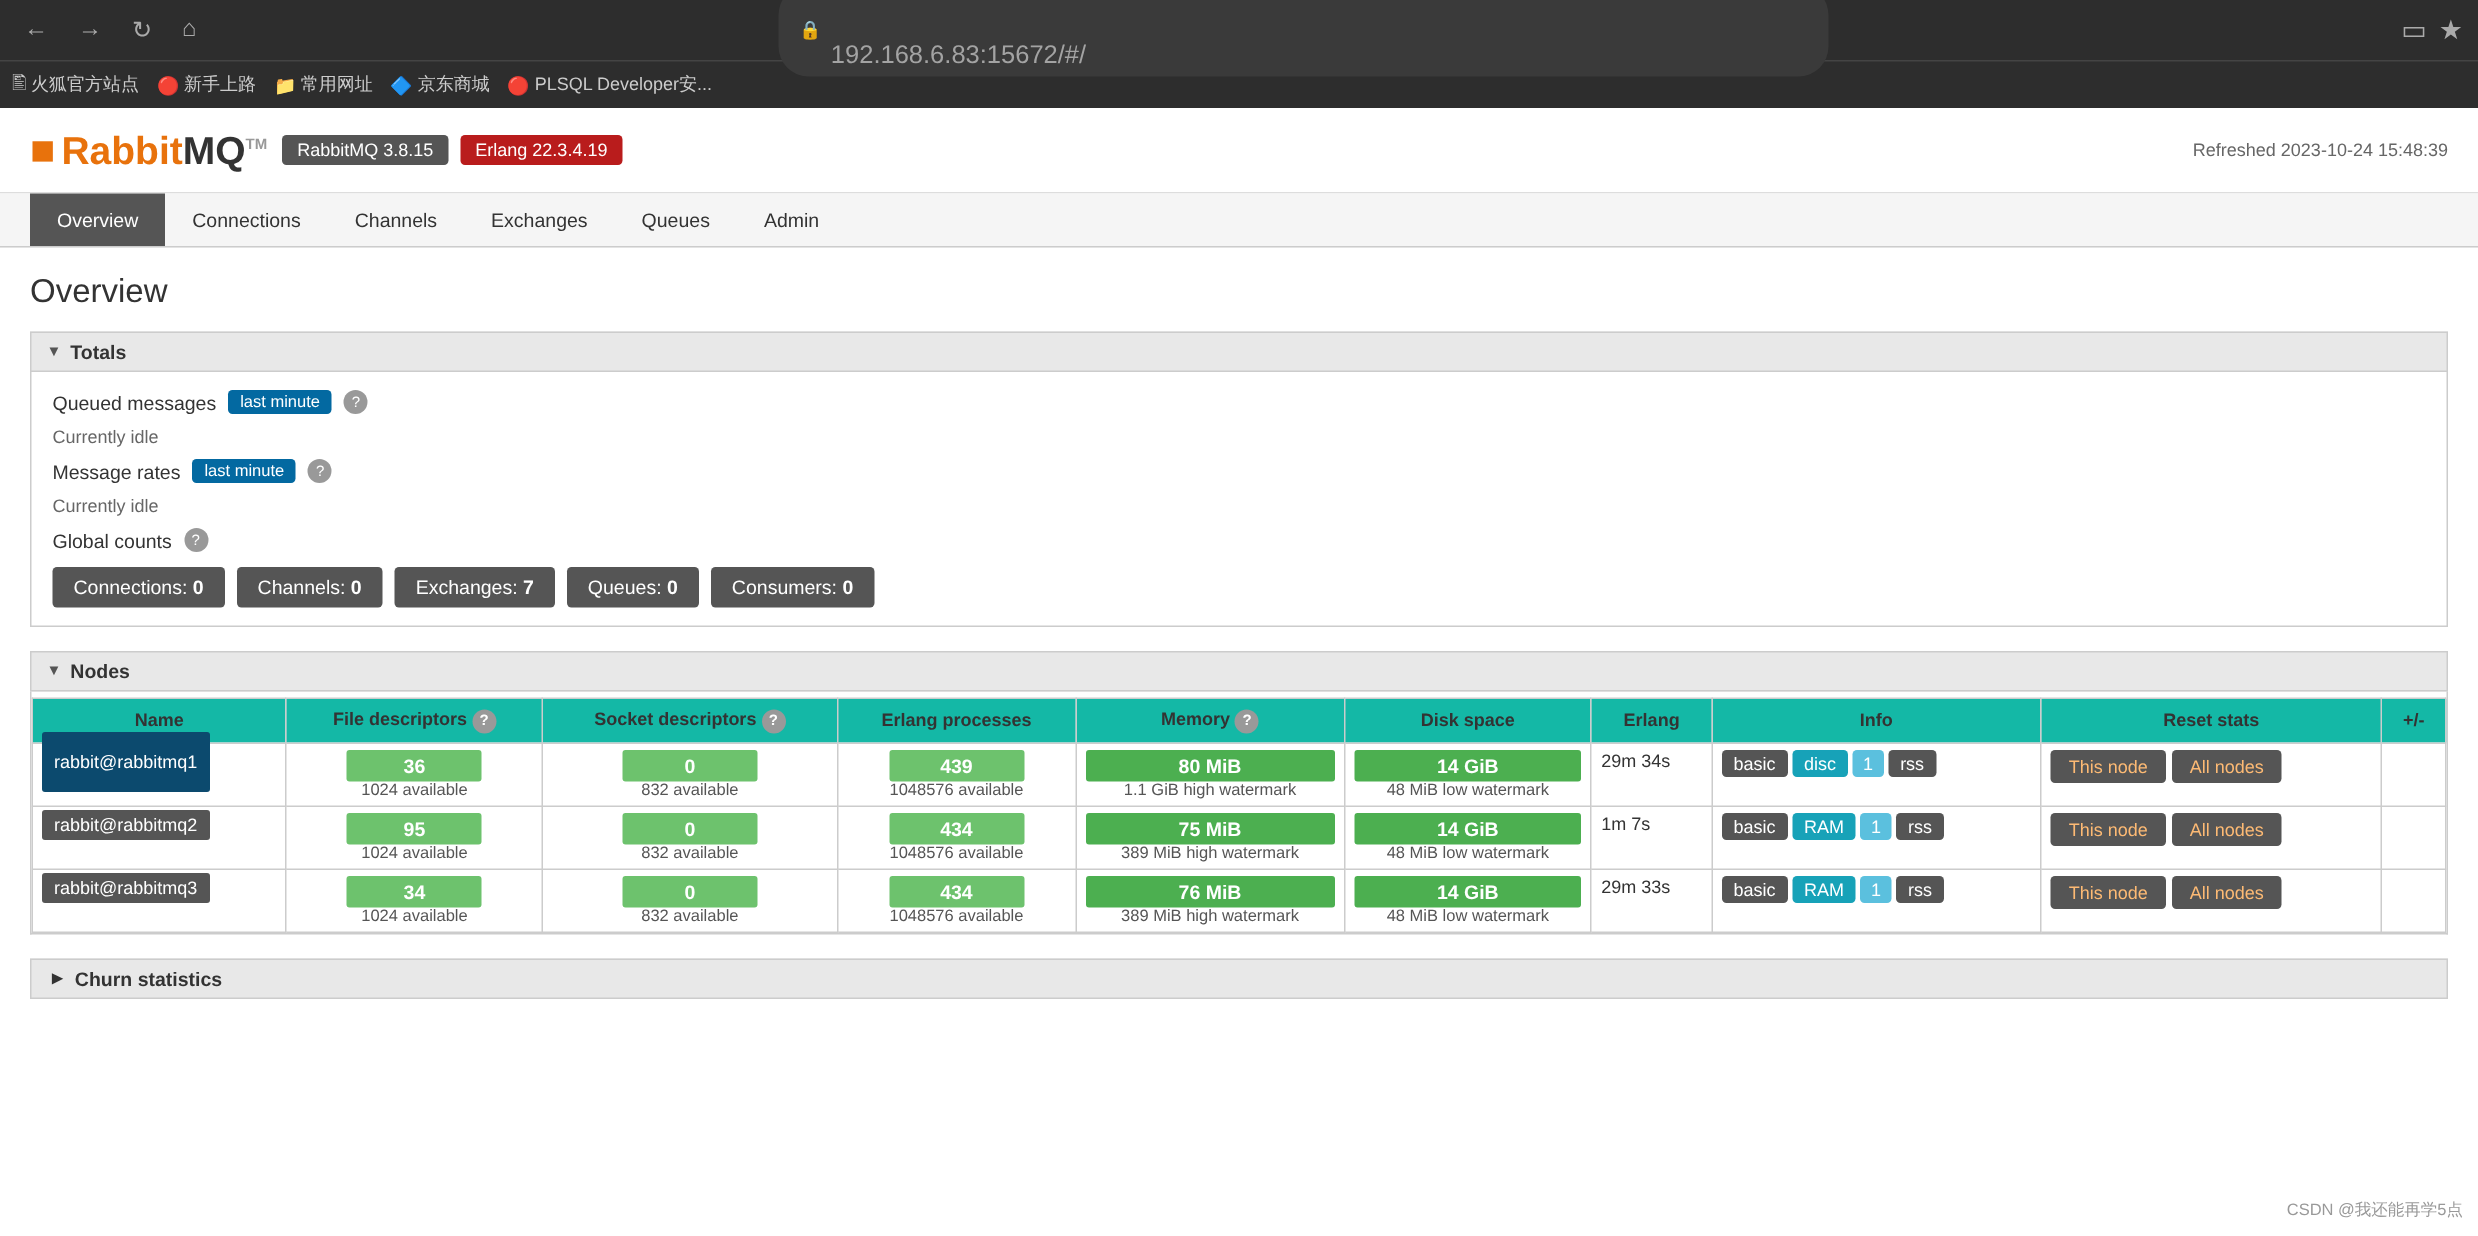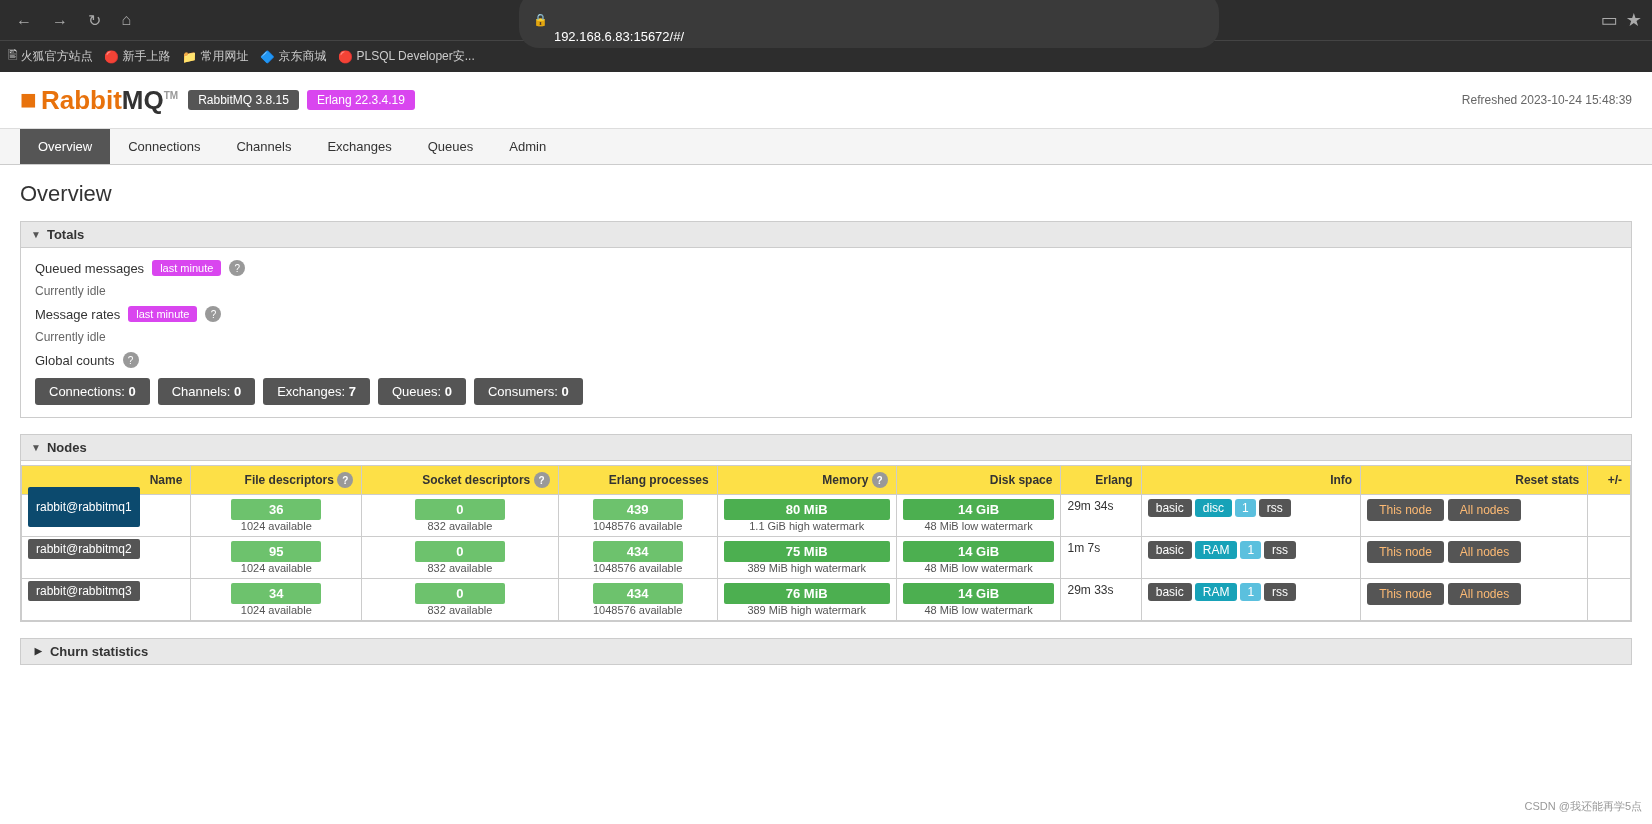--- a/index.html
+++ b/index.html
@@ -3,33 +3,33 @@
   <meta charset="utf-8">
   <style>
     * { box-sizing: border-box; margin: 0; padding: 0; }
     body { font-family: Arial, sans-serif; font-size: 13px; background: #fff; color: #333; }
 
     
     .browser-chrome { background: #1a1a2e; padding: 0; }
     .browser-toolbar { background: #2d2d2d; display: flex; align-items: center; padding: 6px 10px; gap: 8px; height: 40px; }
     .browser-nav-btn { background: none; border: none; color: #aaa; font-size: 16px; cursor: pointer; padding: 2px 6px; }
     .browser-address-bar { flex: 1; background: #3a3a3a; border: none; border-radius: 20px; padding: 4px 14px; color: #fff; font-size: 13px; display: flex; align-items: center; gap: 6px; max-width: 700px; margin: 0 auto; }
-    .browser-address-text { color: #ffffff; font-size: 13px; flex: 1; margin-top: 33px; }
+    .browser-address-text { color: #a3a3a3; font-size: 17px; flex: 1; margin-top: 33px; }
     .browser-bookmarks { background: #2d2d2d; display: flex; align-items: center; padding: 4px 8px; gap: 12px; height: 32px; border-top: 1px solid #444; }
     .bookmark-item { color: #ccc; font-size: 12px; cursor: pointer; white-space: nowrap; display: flex; align-items: center; gap: 3px; }
 
     
     .page-content { background: #fff; min-height: 700px; }
 
     
     .page-header { display: flex; align-items: center; justify-content: space-between; padding: 12px 20px; border-bottom: 1px solid #ddd; }
     .logo-area { display: flex; align-items: center; gap: 10px; }
     .version-badges { display: flex; gap: 8px; }
     .version-badge { background: #555; color: #fff; padding: 3px 10px; border-radius: 3px; font-size: 12px; }
-    .version-badge.erlang { background: #d946ef; }
+    .version-badge.erlang { background: #b91c1c; }
     .refresh-info { color: #666; font-size: 12px; }
 
     
     .nav-tabs { display: flex; background: #f5f5f5; border-bottom: 1px solid #ccc; padding: 0 20px; }
     .nav-tab { padding: 10px 18px; cursor: pointer; font-size: 13px; color: #333; border: none; background: none; }
     .nav-tab.active { background: #555; color: #fff; }
 
     
     .main-content { padding: 16px 20px; }
     .page-title { font-size: 22px; font-weight: normal; margin-bottom: 14px; color: #333; }
@@ -37,32 +37,32 @@
     
     .section { margin-bottom: 16px; }
     .section-header { display: flex; align-items: center; gap: 6px; background: #e8e8e8; padding: 5px 10px; border: 1px solid #ccc; cursor: pointer; }
     .section-header .triangle { font-size: 10px; color: #555; }
     .section-title { font-size: 13px; font-weight: bold; color: #333; }
     .section-body { border: 1px solid #ccc; border-top: none; padding: 12px 14px; }
 
     
     .totals-row { display: flex; align-items: center; gap: 8px; margin-bottom: 8px; }
     .totals-label { color: #333; font-size: 13px; }
-    .badge-gray { background: #d946ef; color: #fff; padding: 2px 8px; border-radius: 3px; font-size: 11px; cursor: pointer; }
+    .badge-gray { background: #0369a1; color: #fff; padding: 2px 8px; border-radius: 3px; font-size: 11px; cursor: pointer; }
     .help-icon { background: #999; color: #fff; border-radius: 50%; width: 16px; height: 16px; display: inline-flex; align-items: center; justify-content: center; font-size: 10px; cursor: pointer; }
     .idle-text { color: #666; font-size: 12px; margin-bottom: 8px; }
 
     
     .global-counts { display: flex; gap: 8px; margin-top: 10px; flex-wrap: wrap; }
     .count-badge { background: #555; color: #fff; padding: 6px 14px; border-radius: 3px; font-size: 13px; cursor: pointer; }
     .count-badge .count-num { font-weight: bold; }
 
     
     .nodes-table { width: 100%; border-collapse: collapse; margin-top: 4px; }
-    .nodes-table th { background: #fde047; border: 1px solid #ccc; padding: 6px 8px; text-align: right; font-size: 12px; font-weight: bold; color: #333; white-space: nowrap; }
+    .nodes-table th { background: #14b8a6; border: 1px solid #ccc; padding: 6px 8px; text-align: center; font-size: 12px; font-weight: bold; color: #333; white-space: nowrap; }
     .nodes-table td { border: 1px solid #ccc; padding: 4px 6px; vertical-align: top; }
     .stat-sub { font-size: 11px; color: #555; text-align: center; }
 
     .memory-bar { background: #4CAF50; color: #fff; padding: 3px 8px; border-radius: 2px; text-align: center; font-size: 13px; font-weight: bold; }
     .memory-sub { font-size: 11px; color: #555; text-align: center; }
 
     .disk-bar { background: #4CAF50; color: #fff; padding: 3px 8px; border-radius: 2px; text-align: center; font-size: 13px; font-weight: bold; }
     .disk-sub { font-size: 11px; color: #555; text-align: center; }
 
     .uptime-cell { white-space: nowrap; font-size: 12px; padding: 6px; }

